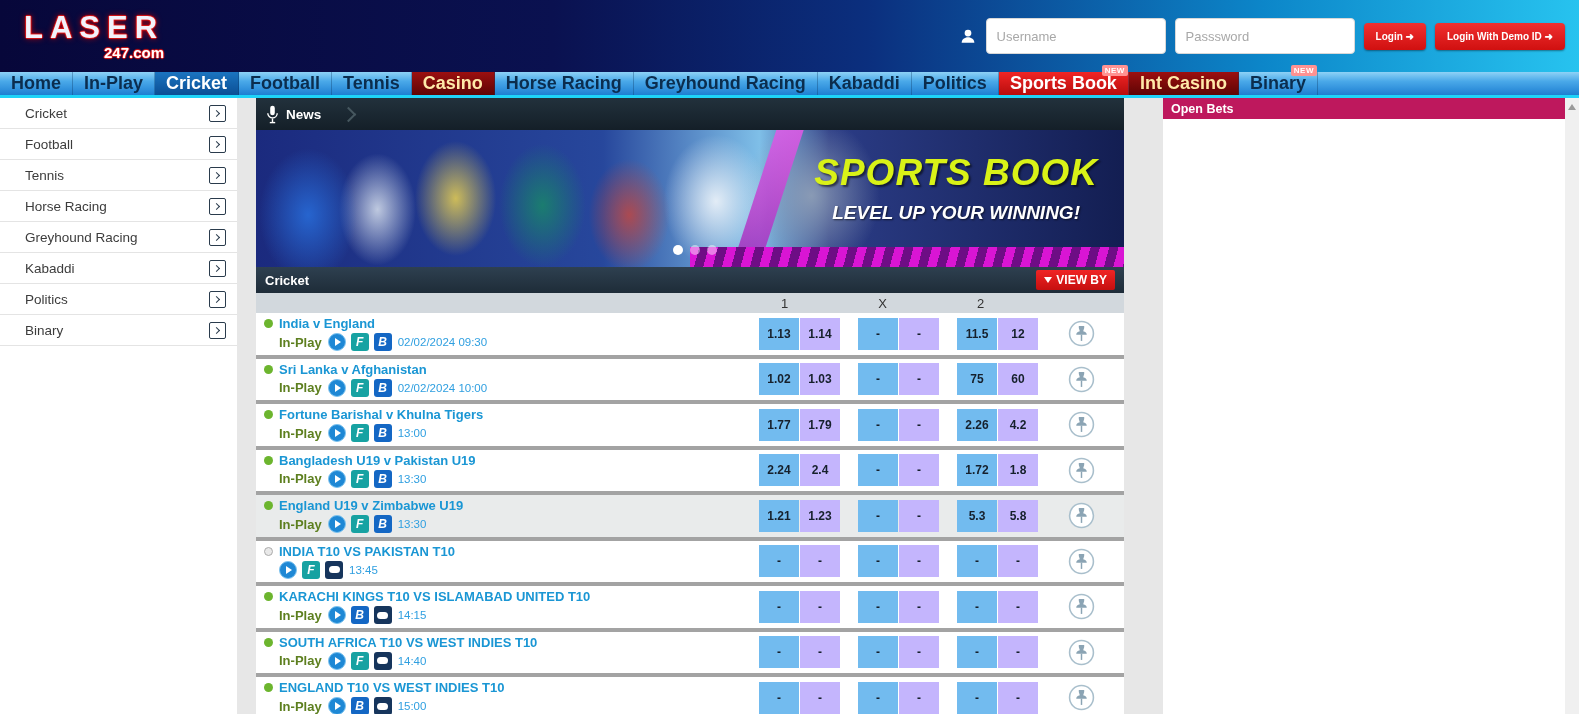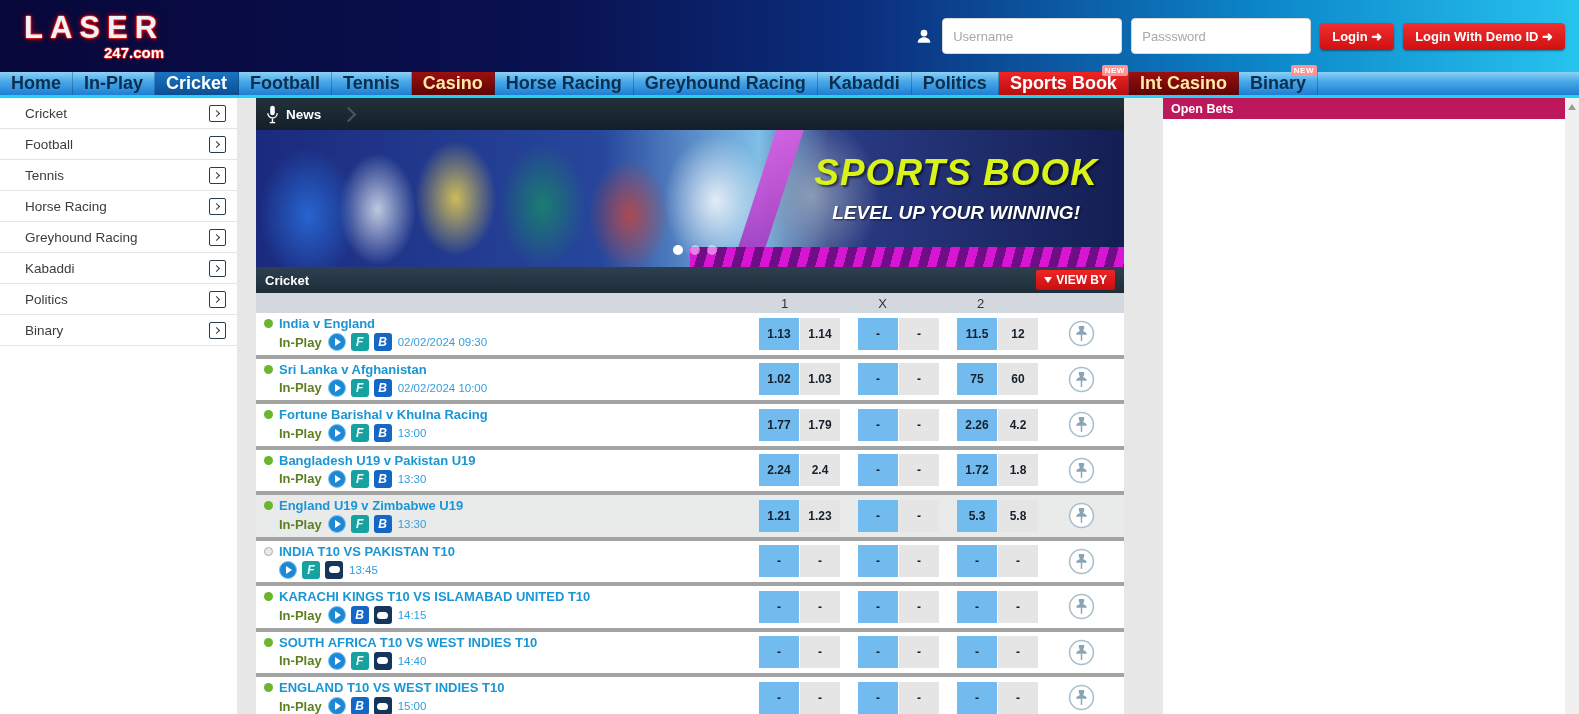--- a/index.html
+++ b/index.html
@@ -15,21 +15,21 @@
     text-shadow:0 0 1px #ff2222, 1px 0 1px #d41414, -1px 0 1px #d41414, 0 1px 1px #d41414, 0 -1px 1px #d41414, 0 0 6px #c00; }
   .logo-domain { font-size:15px; font-weight:bold; color:#fff; text-align:right; margin-top:2px;
     text-shadow:0 0 1px #ff2222, 1px 0 1px #d41414, -1px 0 1px #d41414, 0 1px 1px #d41414, 0 -1px 1px #d41414; }
   .login-cluster { position:absolute; right:14px; top:0; height:72px; display:flex; align-items:center; gap:9px; }
   .user-ico { width:18px; height:18px; }
   .login-input { width:180px; height:36px; border:1px solid #d8d8d8; border-radius:4px;
     padding:0 10px; font-size:13px; color:#333; background:#fff; }
   .login-input::placeholder { color:#a8a8a8; }
   .btn-red { height:27px; border:none; border-radius:4px; padding:0 12px;
     background:linear-gradient(180deg,#f03030,#d01010); color:#fff; font-weight:bold;
-    font-size:13px; cursor:pointer; box-shadow:0 1px 2px rgba(0,0,0,.4); }
+    font-size:10px; cursor:pointer; box-shadow:0 1px 2px rgba(0,0,0,.4); }
 
   
   .nav-bar { position:absolute; top:72px; left:0; width:1579px; height:26px;
     background:linear-gradient(180deg,#8ed2f6 0%,#4aa9e9 40%,#1e7fd2 100%);
     border-bottom:3px solid #1fd3f8; display:flex; }
   .nav-item { position:relative; height:23px; display:flex; align-items:center; padding:0 11px;
     border-right:1px solid rgba(12,56,100,.35); cursor:pointer; }
   .nav-item span.nav-label { font-size:18px; font-weight:bold; color:#0b2d4e; white-space:nowrap; }
   .nav-item.nav-active { background:linear-gradient(180deg,#1b74c0,#0b4f95); }
   .nav-item.nav-active span.nav-label { color:#fff; }
@@ -117,21 +117,21 @@
   .icon-f { background:#17a2a2; color:#fff; font-size:12px; font-weight:bold; font-style:italic; }
   .icon-b { background:#1467c4; color:#fff; font-size:12px; font-weight:bold; font-style:italic; }
   .icon-gamepad { background:#16355c; }
   .icon-gamepad i { display:block; width:11px; height:7px; background:#fff; border-radius:3.5px; }
   .match-time { font-size:11.5px; color:#2f9fe0; white-space:nowrap; }
 
   .odds-group { display:flex; align-items:center; }
   .odds-cell { width:40px; height:32px; display:flex; align-items:center; justify-content:center;
     font-size:12px; font-weight:bold; color:#16202c; cursor:pointer; }
   .odds-cell.back { background:#72bbef; margin-right:1px; }
-  .odds-cell.lay { background:#e5e5e5; margin-right:18px; }
+  .odds-cell.lay { background:#c4b5fd; margin-right:18px; }
   .odds-cell.lay:last-child { margin-right:0; }
   .pin-col { width:86px; display:flex; align-items:center; justify-content:center; }
   .pin-btn { background:none; border:none; cursor:pointer; padding:0; line-height:0; }
 
   
   .open-bets { position:absolute; top:98px; left:1163px; width:402px; height:616px; background:#fff; }
   .open-bets-header { height:21px; background:#be185d; color:#fff; font-size:12.5px;
     font-weight:bold; display:flex; align-items:center; padding:0 8px; }
 
   
@@ -365,21 +365,21 @@
           <path fill="#8ba4b4" d="M9.6 5.4h4.8v1.6l-.9 3.1c2 .4 3.2 1.5 3.2 2.9H7.3c0-1.4 1.2-2.5 3.2-2.9l-.9-3.1z"></path>
           <rect x="11.35" y="13" width="1.3" height="5.6" fill="#8ba4b4"></rect>
         </svg>
       </button>
     </div>
   </div>
       <div class="match-row">
     <div class="match-info">
       <div class="match-line1">
         <span class="dot live"></span>
-        <a class="match-name">Fortune Barishal v Khulna Racing</a>
+        <a class="match-name">Fortune Barishal v Khulna Tigers</a>
       </div>
       <div class="match-line2">
         <span class="inplay">In-Play</span>
         <span class="icons-wrap" style="display:inline-flex;gap:5px;">
               <span class="icon icon-play">
                 <i></i>
               </span>
               <span class="icon icon-f">F</span>
               <span class="icon icon-b">B</span>
             </span>

